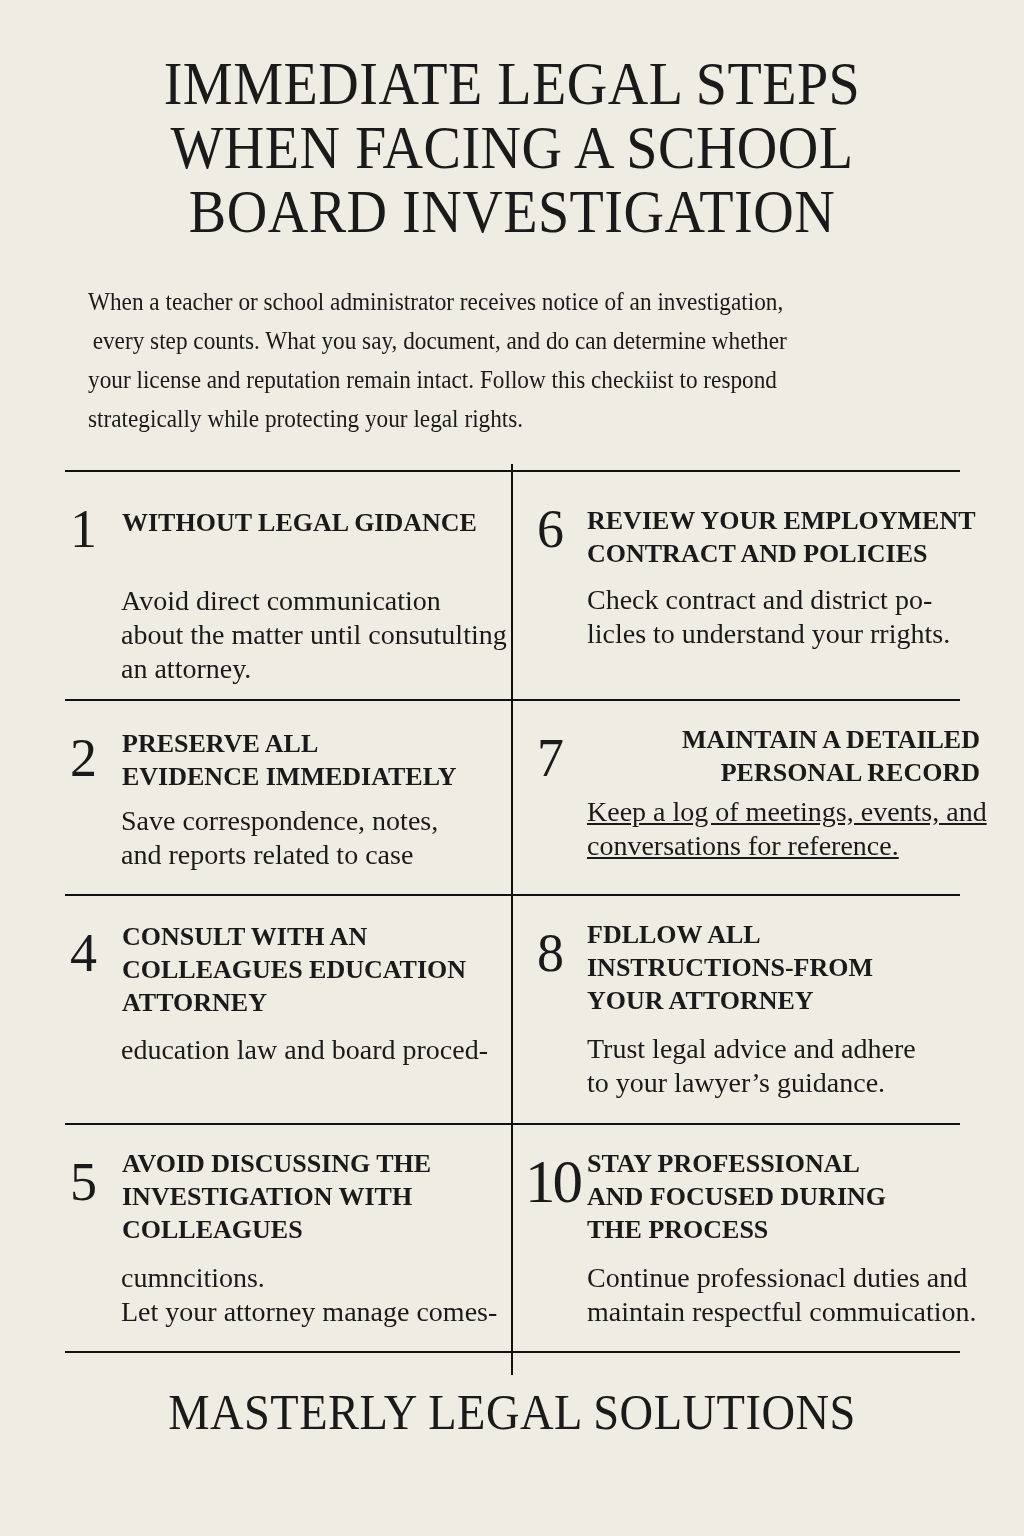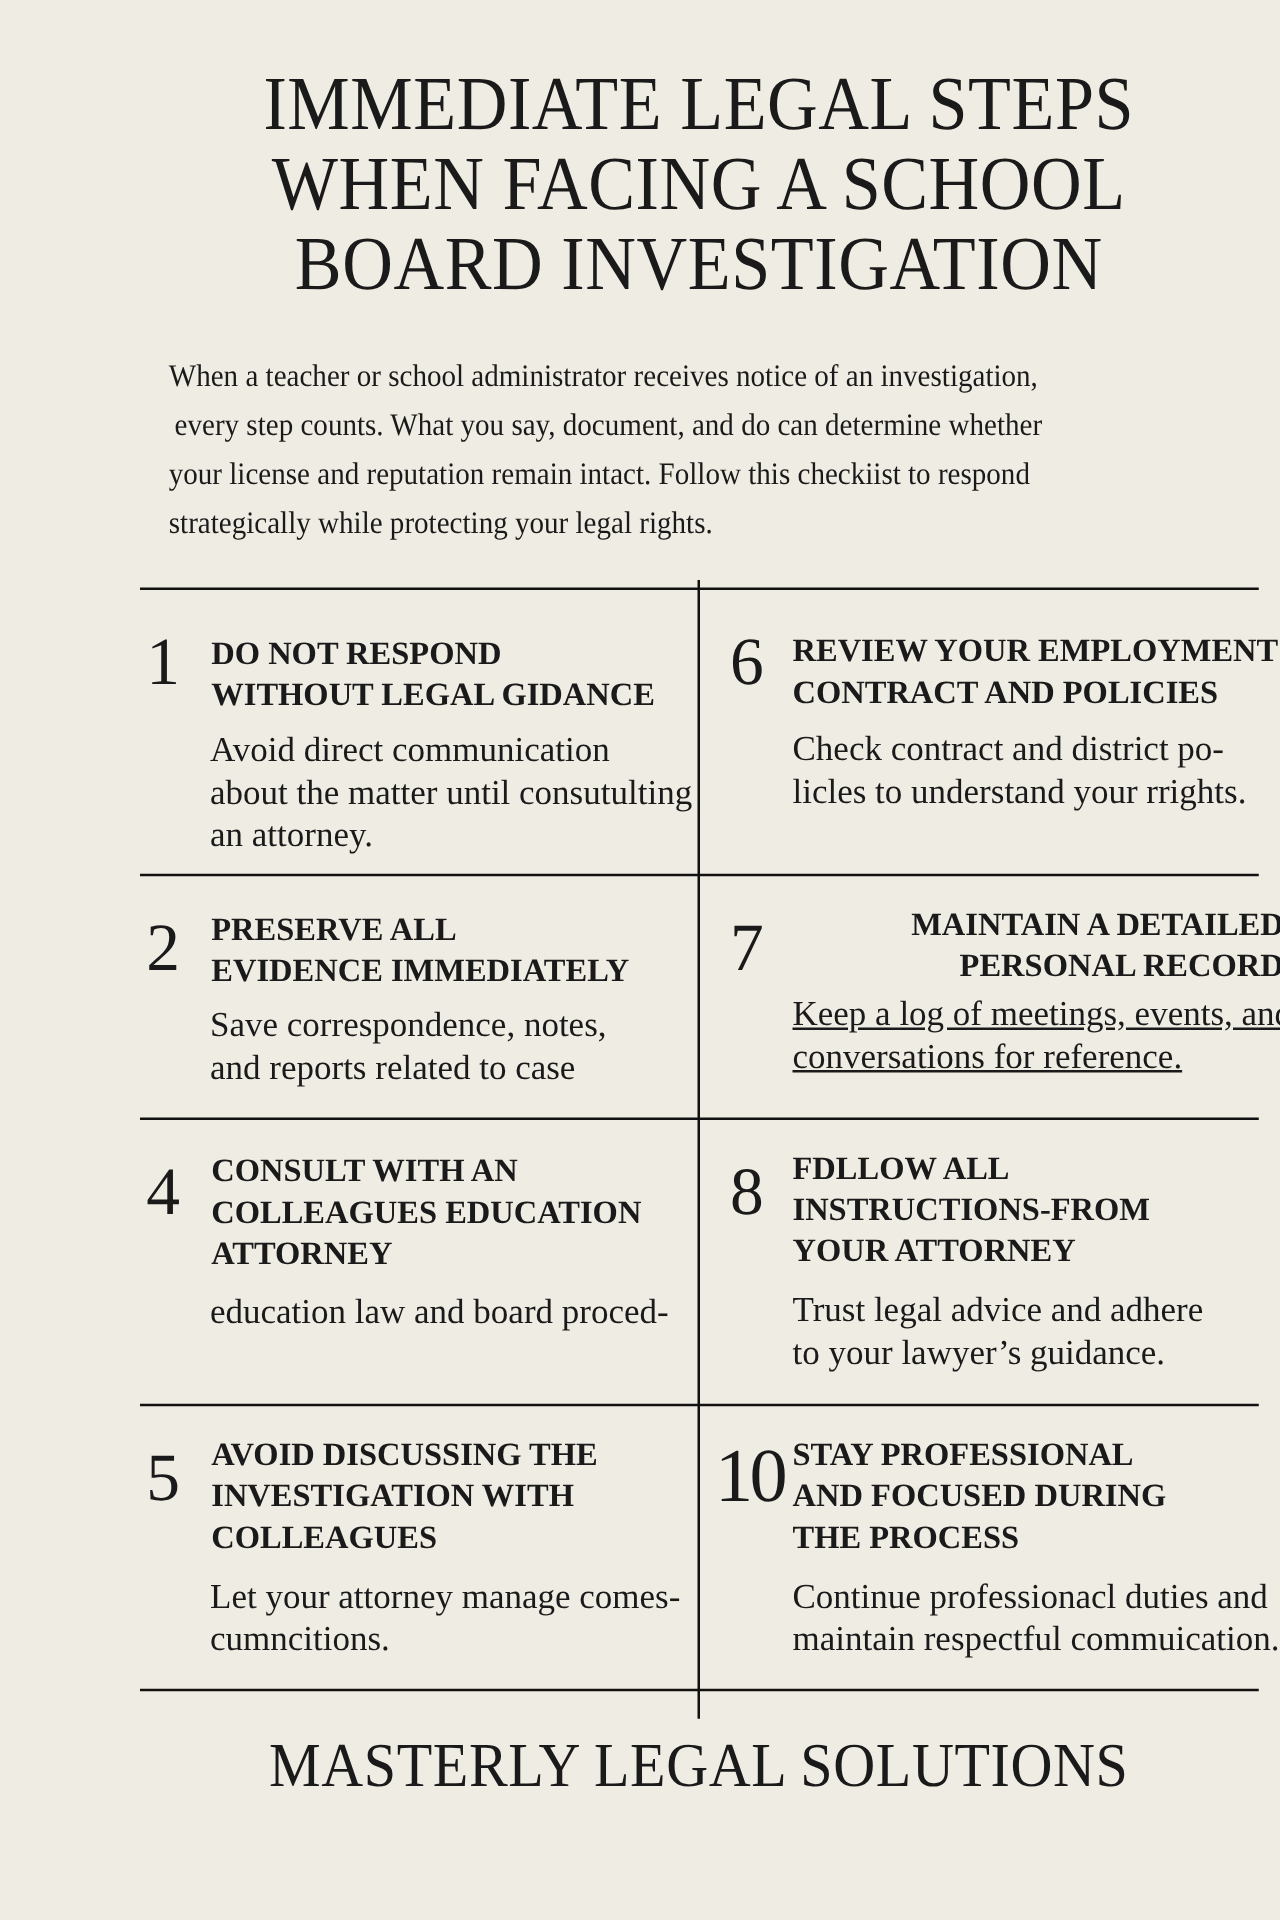--- a/index.html
+++ b/index.html
@@ -8,21 +8,20 @@
       height: 1536px;
       background: #efece3;
       color: #1a1a1a;
       font-family: "Liberation Serif", "DejaVu Serif", serif;
       overflow: hidden;
     }
     .page {
       position: relative;
       width: 825px;
       height: 1536px;
-      margin-left: 47px;
     }
     .title {
       position: absolute;
       top: 52px;
       left: 0;
       width: 1024px;
       text-align: center;
       font-family: "Liberation Serif", "DejaVu Serif", serif;
       font-size: 61px;
       line-height: 64px;
@@ -136,21 +135,20 @@
     <span>strategically while protecting your legal rights.</span>
   </p>
 
   <div class="grid">
     <div class="vline"></div>
 
     <div class="row" style="top:0; height:229px;">
       <div class="cell left">
         <div class="num">1</div>
         <div class="head">
-          <span>DO NOT RESPOND</span>
           <span>WITHOUT LEGAL GIDANCE</span>
         </div>
         <div class="body" style="top:112px;">
           <span>Avoid direct communication</span>
           <span>about the matter until consutulting</span>
           <span>an attorney.</span>
         </div>
       </div>
       <div class="cell right">
         <div class="num">6</div>
@@ -218,22 +216,22 @@
 
     <div class="row" style="top:653px; height:228px;">
       <div class="cell left">
         <div class="num">5</div>
         <div class="head" style="top:22px;">
           <span>AVOID DISCUSSING THE</span>
           <span>INVESTIGATION WITH</span>
           <span>COLLEAGUES</span>
         </div>
         <div class="body" style="top:136px;">
+          <span>cumncitions.</span>
           <span>Let your attorney manage comes-</span>
-          <span>cumncitions.</span>
         </div>
       </div>
       <div class="cell right">
         <div class="num wide">10</div>
         <div class="head" style="top:22px;">
           <span>STAY PROFESSIONAL</span>
           <span>AND FOCUSED DURING</span>
           <span>THE PROCESS</span>
         </div>
         <div class="body" style="top:136px;">

